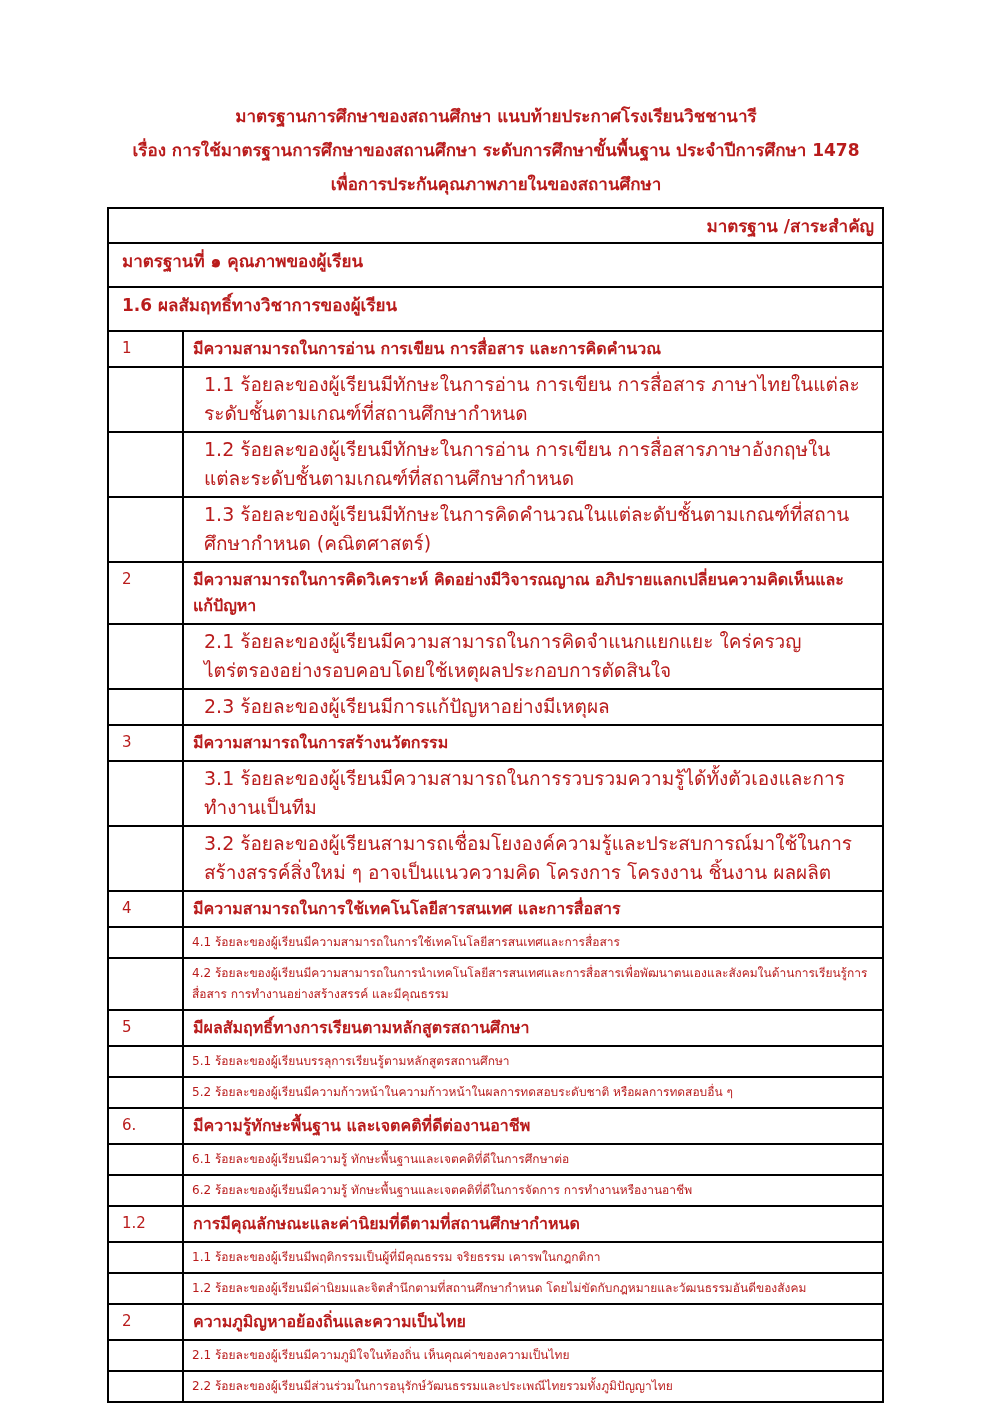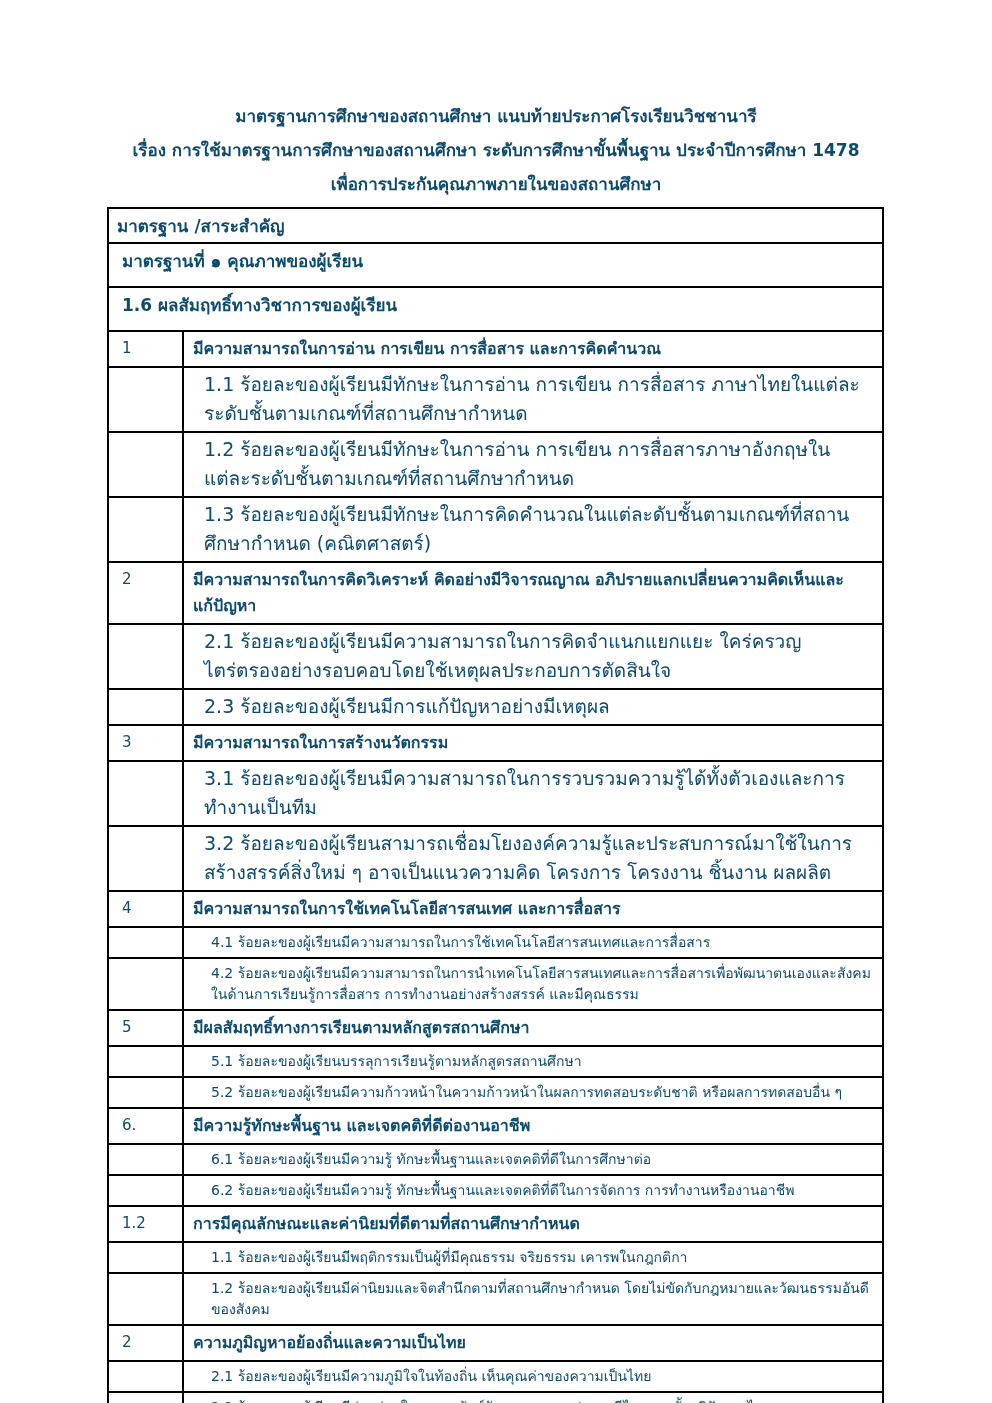--- a/index.html
+++ b/index.html
@@ -5,21 +5,21 @@
   html, body {
     margin: 0;
     padding: 0;
     background: #ffffff;
   }
   .page {
     position: relative;
     width: 992px;
     height: 1403px;
     background: #ffffff;
-    color: #0c4a6e;
+    color: #b91c1c;
     font-family: "DejaVu Sans", "Liberation Sans", sans-serif;
     overflow: hidden;
   }
   .title-block {
     padding-top: 99px;
     text-align: center;
   }
   .title-line {
     font-size: 17px;
     font-weight: bold;
@@ -34,21 +34,21 @@
     width: 777px;
   }
   table.standards td {
     border: 2px solid #000000;
     vertical-align: top;
     word-wrap: break-word;
   }
   tr.header td {
     font-weight: bold;
     font-size: 17px;
-    text-align: left;
+    text-align: right;
     line-height: 24px;
     padding: 5px 8px 4px 8px;
   }
   tr.section td {
     font-weight: bold;
     font-size: 17px;
     line-height: 26px;
     padding: 4px 10px 12px 13px;
   }
   td.num {
@@ -61,23 +61,23 @@
     line-height: 26px;
     padding: 4px 20px 4px 9px;
     font-weight: bold;
   }
   tr.sub td.txt {
     font-size: 19px;
     line-height: 29px;
     padding: 2px 10px 3px 20px;
   }
   tr.sub-small td.txt {
-    font-size: 14px;
+    font-size: 12px;
     line-height: 21px;
-    padding: 4px 8px 4px 27px;
+    padding: 4px 8px 4px 8px;
   }
 </style>
 </head>
 <body>
 
 <div class="page">
 
   <div class="title-block">
     <div class="title-line">มาตรฐานการศึกษาของสถานศึกษา แนบท้ายประกาศโรงเรียนวิชชานารี</div>
     <div class="title-line">เรื่อง การใช้มาตรฐานการศึกษาของสถานศึกษา ระดับการศึกษาขั้นพื้นฐาน ประจำปีการศึกษา 1478</div>

